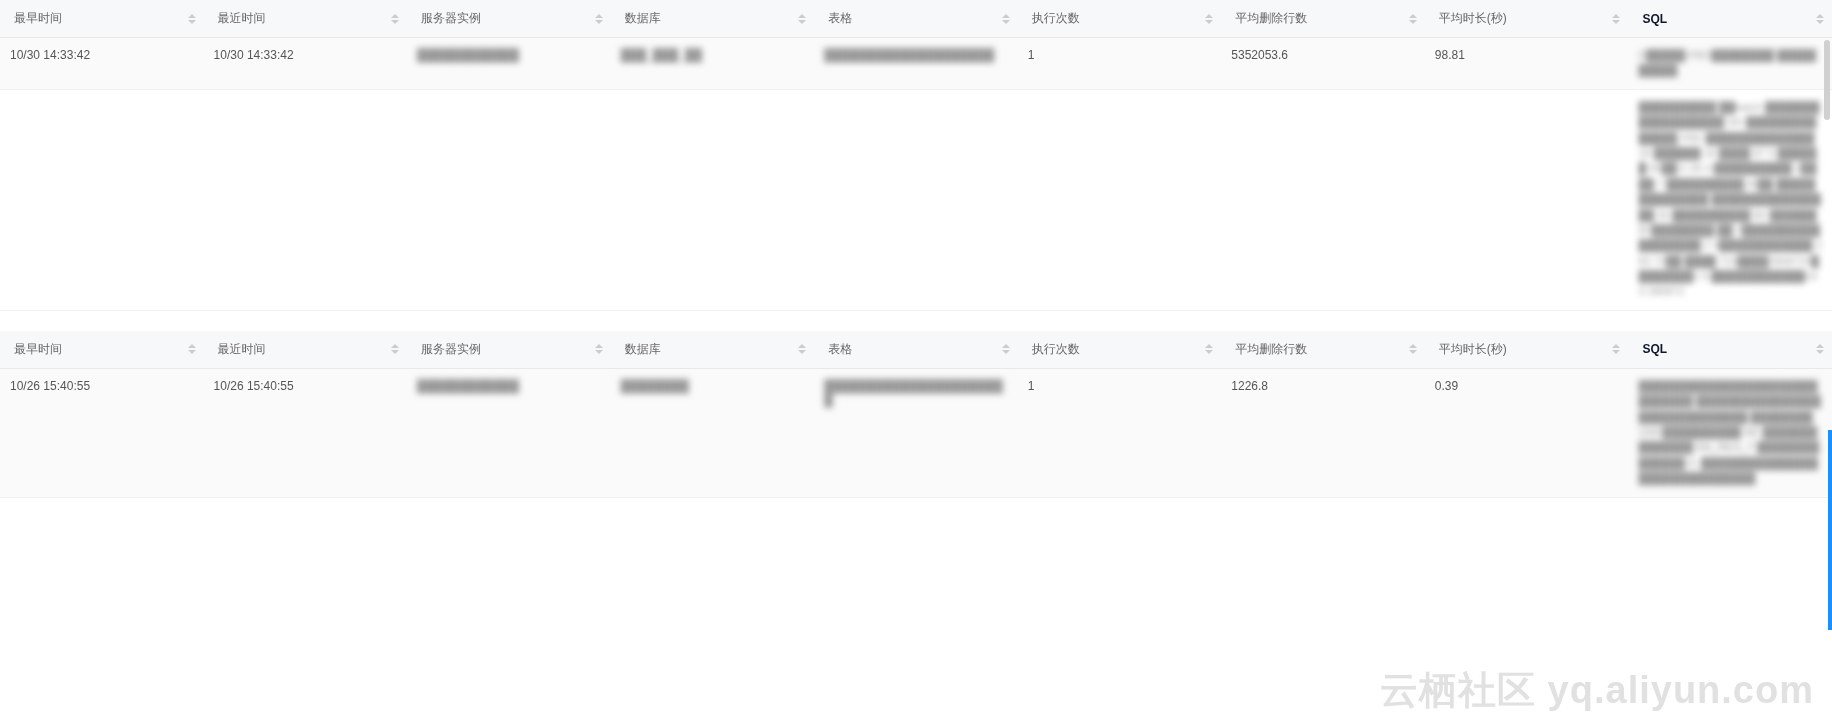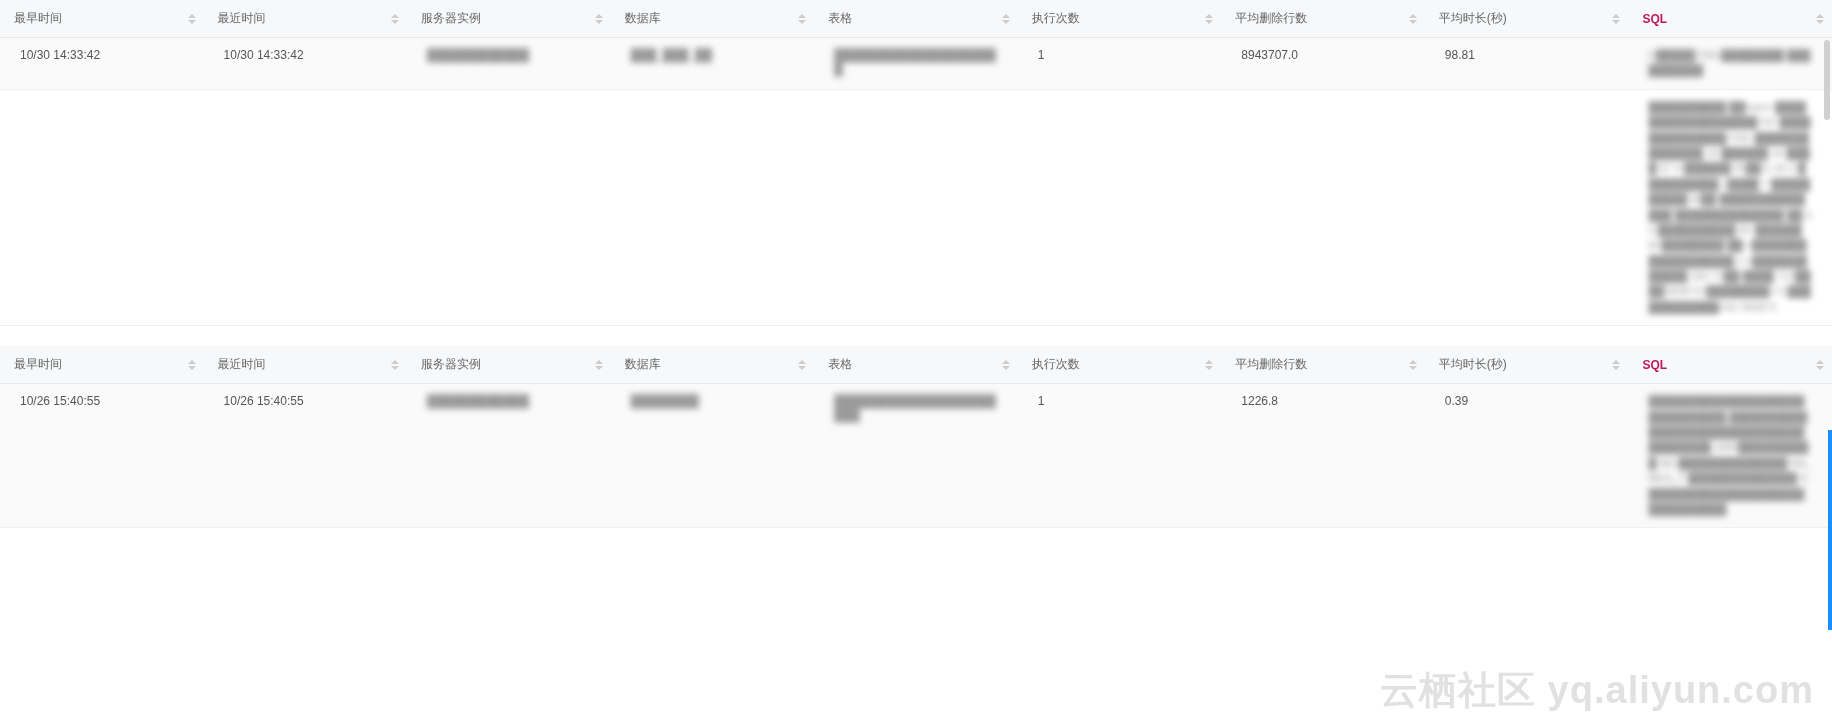--- a/index.html
+++ b/index.html
@@ -53,23 +53,23 @@
       background: #f7f8fa;
       font-weight: 400;
       font-size: 12px;
       color: #666;
       text-align: left;
       padding: 10px 14px;
       border-bottom: 1px solid #e8e8e8;
       position: relative;
       margin-left: 14px;
     }
-    thead th.bold-header { font-weight: 600; color: #be185d; }
+    thead th.bold-header { font-weight: 600; color: #0f172a; }
     tbody td {
-      padding: 10px 20px;
+      padding: 10px 10px;
       border-bottom: 1px solid #f0f0f0;
       font-size: 12px;
       color: #555;
       vertical-align: top;
     }
     tbody tr:nth-child(odd) { background: #fafafa; }
     tbody tr:nth-child(even) { background: #fff; }
     .sort-icons {
       position: absolute;
       right: 8px;
@@ -193,21 +193,21 @@
         </tr>
       </thead>
       <tbody>
         <tr>
           <td>10/30 14:33:42</td>
           <td>10/30 14:33:42</td>
           <td><span class="blurred">████████████</span></td>
           <td><span class="blurred">███_███_██</span></td>
           <td><span class="blurred">████████████████████</span></td>
           <td>1</td>
-          <td>8943707.0</td>
+          <td>5352053.6</td>
           <td>98.81</td>
           <td class="sql-cell"><span class="blurred">D█████ FRO████████ ██████████</span></td>
         </tr>
         <tr>
           <td></td>
           <td></td>
           <td><span class="blurred"></span></td>
           <td><span class="blurred"></span></td>
           <td><span class="blurred"></span></td>
           <td></td>

